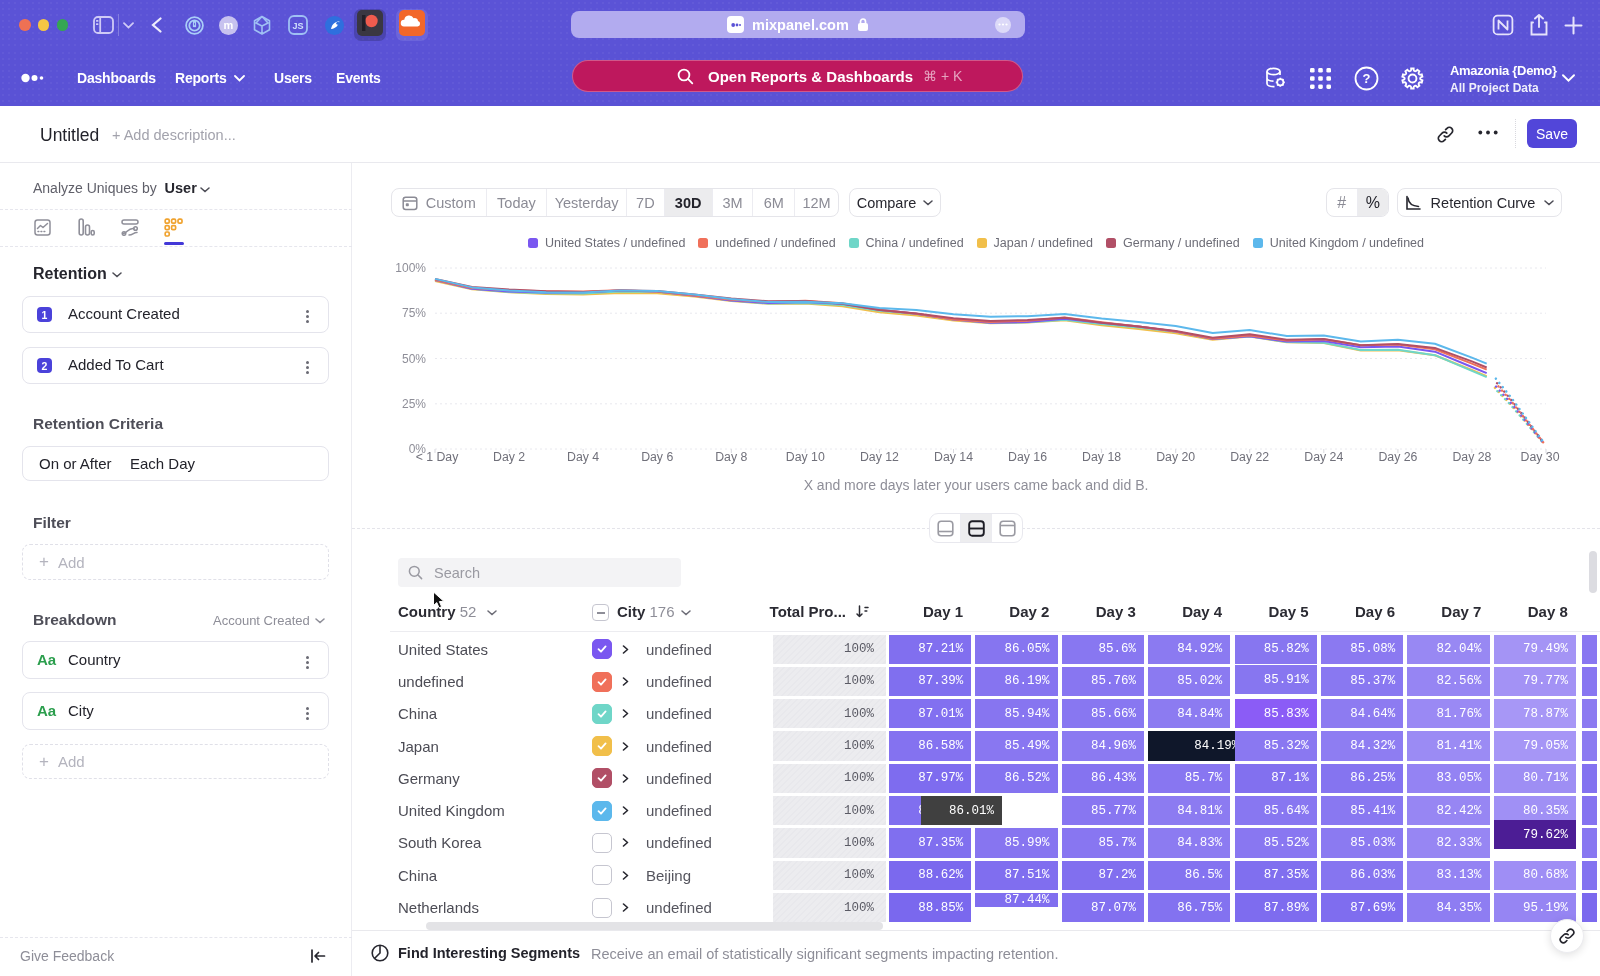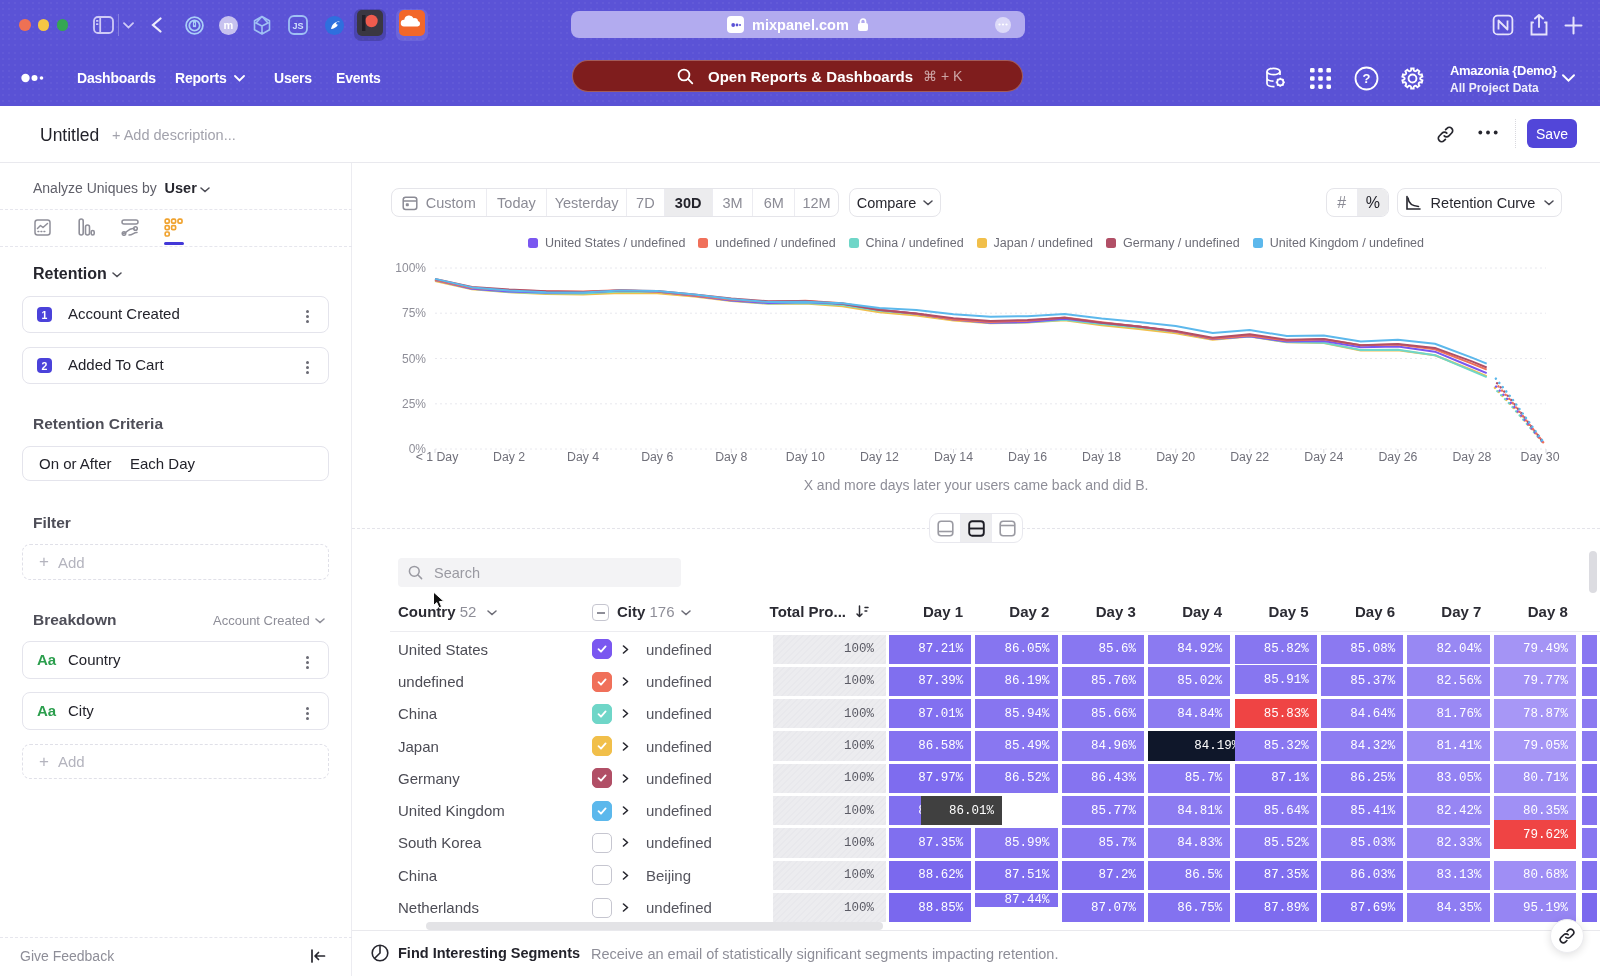--- a/index.html
+++ b/index.html
@@ -9,21 +9,21 @@
 
 .chrome{left:0;top:0;width:1600px;height:50px;background:#5b53d6}
 .appnav{left:0;top:50px;width:1600px;height:56px;background:#5a52d5}
 .dotgrid{background-image:radial-gradient(rgba(255,255,255,.045) .8px,transparent 1px);background-size:6px 6px}
 .tl{width:11.5px;height:11.5px;border-radius:50%;top:19px}
 .cicon{top:14px;height:22px;display:flex;align-items:center;justify-content:center}
 .urlbar{left:571px;top:11px;width:454px;height:27px;border-radius:8px;background:#b2abef;
   display:flex;align-items:center;justify-content:center;color:#fff;font-weight:700;font-size:14.5px}
 .fav{width:17px;height:17px;border-radius:4px;background:#fff;margin-right:8px;position:relative}
 .navlink{color:#fff;font-weight:700;font-size:14px;top:70px;letter-spacing:-.2px}
-.searchpill{left:572px;top:60px;width:451px;height:32px;border-radius:16px;background:#7f1d1d;
+.searchpill{left:572px;top:60px;width:451px;height:32px;border-radius:16px;background:#be185d;
   border:1px solid rgba(255,255,255,.28);display:flex;align-items:center}
 .acct1{color:#fff;font-weight:700;font-size:13px;letter-spacing:-.3px}
 .acct2{color:rgba(255,255,255,.9);font-weight:700;font-size:12px}
 
 .phead{left:0;top:106px;width:1600px;height:57px;background:#fff;border-bottom:1px solid #e9e9ee}
 .save{left:1527px;top:119px;width:50px;height:29px;background:#5246d9;border-radius:6px;color:#fff;
   font-size:14px;display:flex;align-items:center;justify-content:center}
 
 .sidebar{left:0;top:163px;width:352px;height:813px;background:#fff;border-right:1px solid #ececf1}
 .shead{font-size:14px;color:#5f5f69}
@@ -585,21 +585,21 @@
     <svg width="9" height="9" viewBox="0 0 9 9">
       <path d="M2.5 1 L6.5 4.5 L2.5 8" fill="none" stroke="#26262e" stroke-width="1.6" stroke-linecap="round" stroke-linejoin="round"></path>
     </svg>
   </div>
 <div class="abs rcity" style="left:646px;top:699.1px;height:29.4px">undefined</div>
 <div class="abs totcell" style="left:773px;top:699.1px;width:113px;height:29.4px">100%</div>
 <div class="abs pcell" style="left:889.0px;top:699.1px;width:82.2px;height:29.4px;background:rgb(130,112,240)">87.01%</div>
 <div class="abs pcell" style="left:975.4px;top:699.1px;width:82.2px;height:29.4px;background:rgb(135,117,240)">85.94%</div>
 <div class="abs pcell" style="left:1061.8px;top:699.1px;width:82.2px;height:29.4px;background:rgb(136,119,241)">85.66%</div>
 <div class="abs pcell" style="left:1148.2px;top:699.1px;width:82.2px;height:29.4px;background:rgb(140,123,241)">84.84%</div>
-<div class="abs pcell" style="left:1234.6px;top:699.1px;width:82.2px;height:29.4px;background:#ef4444">85.83%</div>
+<div class="abs pcell" style="left:1234.6px;top:699.1px;width:82.2px;height:29.4px;background:#8b5cf6">85.83%</div>
 <div class="abs pcell" style="left:1321.0px;top:699.1px;width:82.2px;height:29.4px;background:rgb(141,123,241)">84.64%</div>
 <div class="abs pcell" style="left:1407.4px;top:699.1px;width:82.2px;height:29.4px;background:rgb(154,137,244)">81.76%</div>
 <div class="abs pcell" style="left:1493.8px;top:699.1px;width:82.2px;height:29.4px;background:rgb(167,151,246)">78.87%</div>
 <div class="abs" style="left:1581.5px;top:699.1px;width:15.5px;height:29.4px;background:rgb(140,122,241)"></div>
 <div class="abs rname" style="left:398px;top:731.4px;height:29.4px">Japan</div>
 <div class="abs cb" style="left:592px;top:736.1px;background:#f1bf4a;border-color:#f1bf4a">
     <svg width="12" height="12" viewBox="0 0 12 12">
       <path d="M2.5 6.2 L5 8.7 L9.6 3.4" fill="none" stroke="#fff" stroke-width="1.8" stroke-linecap="round" stroke-linejoin="round"></path>
     </svg>
   </div>
@@ -672,21 +672,21 @@
   </div>
 <div class="abs rcity" style="left:646px;top:828.3px;height:29.4px">undefined</div>
 <div class="abs totcell" style="left:773px;top:828.3px;width:113px;height:29.4px">100%</div>
 <div class="abs pcell" style="left:889.0px;top:828.3px;width:82.2px;height:29.4px;background:rgb(128,111,239)">87.35%</div>
 <div class="abs pcell" style="left:975.4px;top:828.3px;width:82.2px;height:29.4px;background:rgb(135,117,240)">85.99%</div>
 <div class="abs pcell" style="left:1061.8px;top:828.3px;width:82.2px;height:29.4px;background:rgb(136,118,241)">85.7%</div>
 <div class="abs pcell" style="left:1148.2px;top:828.3px;width:82.2px;height:29.4px;background:rgb(140,123,241)">84.83%</div>
 <div class="abs pcell" style="left:1234.6px;top:828.3px;width:82.2px;height:29.4px;background:rgb(137,119,241)">85.52%</div>
 <div class="abs pcell" style="left:1321.0px;top:828.3px;width:82.2px;height:29.4px;background:rgb(139,122,241)">85.03%</div>
 <div class="abs pcell" style="left:1407.4px;top:828.3px;width:82.2px;height:29.4px;background:rgb(151,134,243)">82.33%</div>
-<div class="abs pcell" style="left:1493.8px;top:820px;width:82.2px;height:29.4px;background:#ef4444">79.62%</div>
+<div class="abs pcell" style="left:1493.8px;top:820px;width:82.2px;height:29.4px;background:#4c1d95">79.62%</div>
 <div class="abs" style="left:1581.5px;top:828.3px;width:15.5px;height:29.4px;background:rgb(136,119,241)"></div>
 <div class="abs rname" style="left:398px;top:860.6px;height:29.4px">China</div>
 <div class="abs cb" style="left:592px;top:865.3px;background:#fff;border-color:#c6c6d0"></div>
 <div class="abs chev" style="left:621px;top:860.6px;height:29.4px">
     <svg width="9" height="9" viewBox="0 0 9 9">
       <path d="M2.5 1 L6.5 4.5 L2.5 8" fill="none" stroke="#26262e" stroke-width="1.6" stroke-linecap="round" stroke-linejoin="round"></path>
     </svg>
   </div>
 <div class="abs rcity" style="left:646px;top:860.6px;height:29.4px">Beijing</div>
 <div class="abs totcell" style="left:773px;top:860.6px;width:113px;height:29.4px">100%</div>

